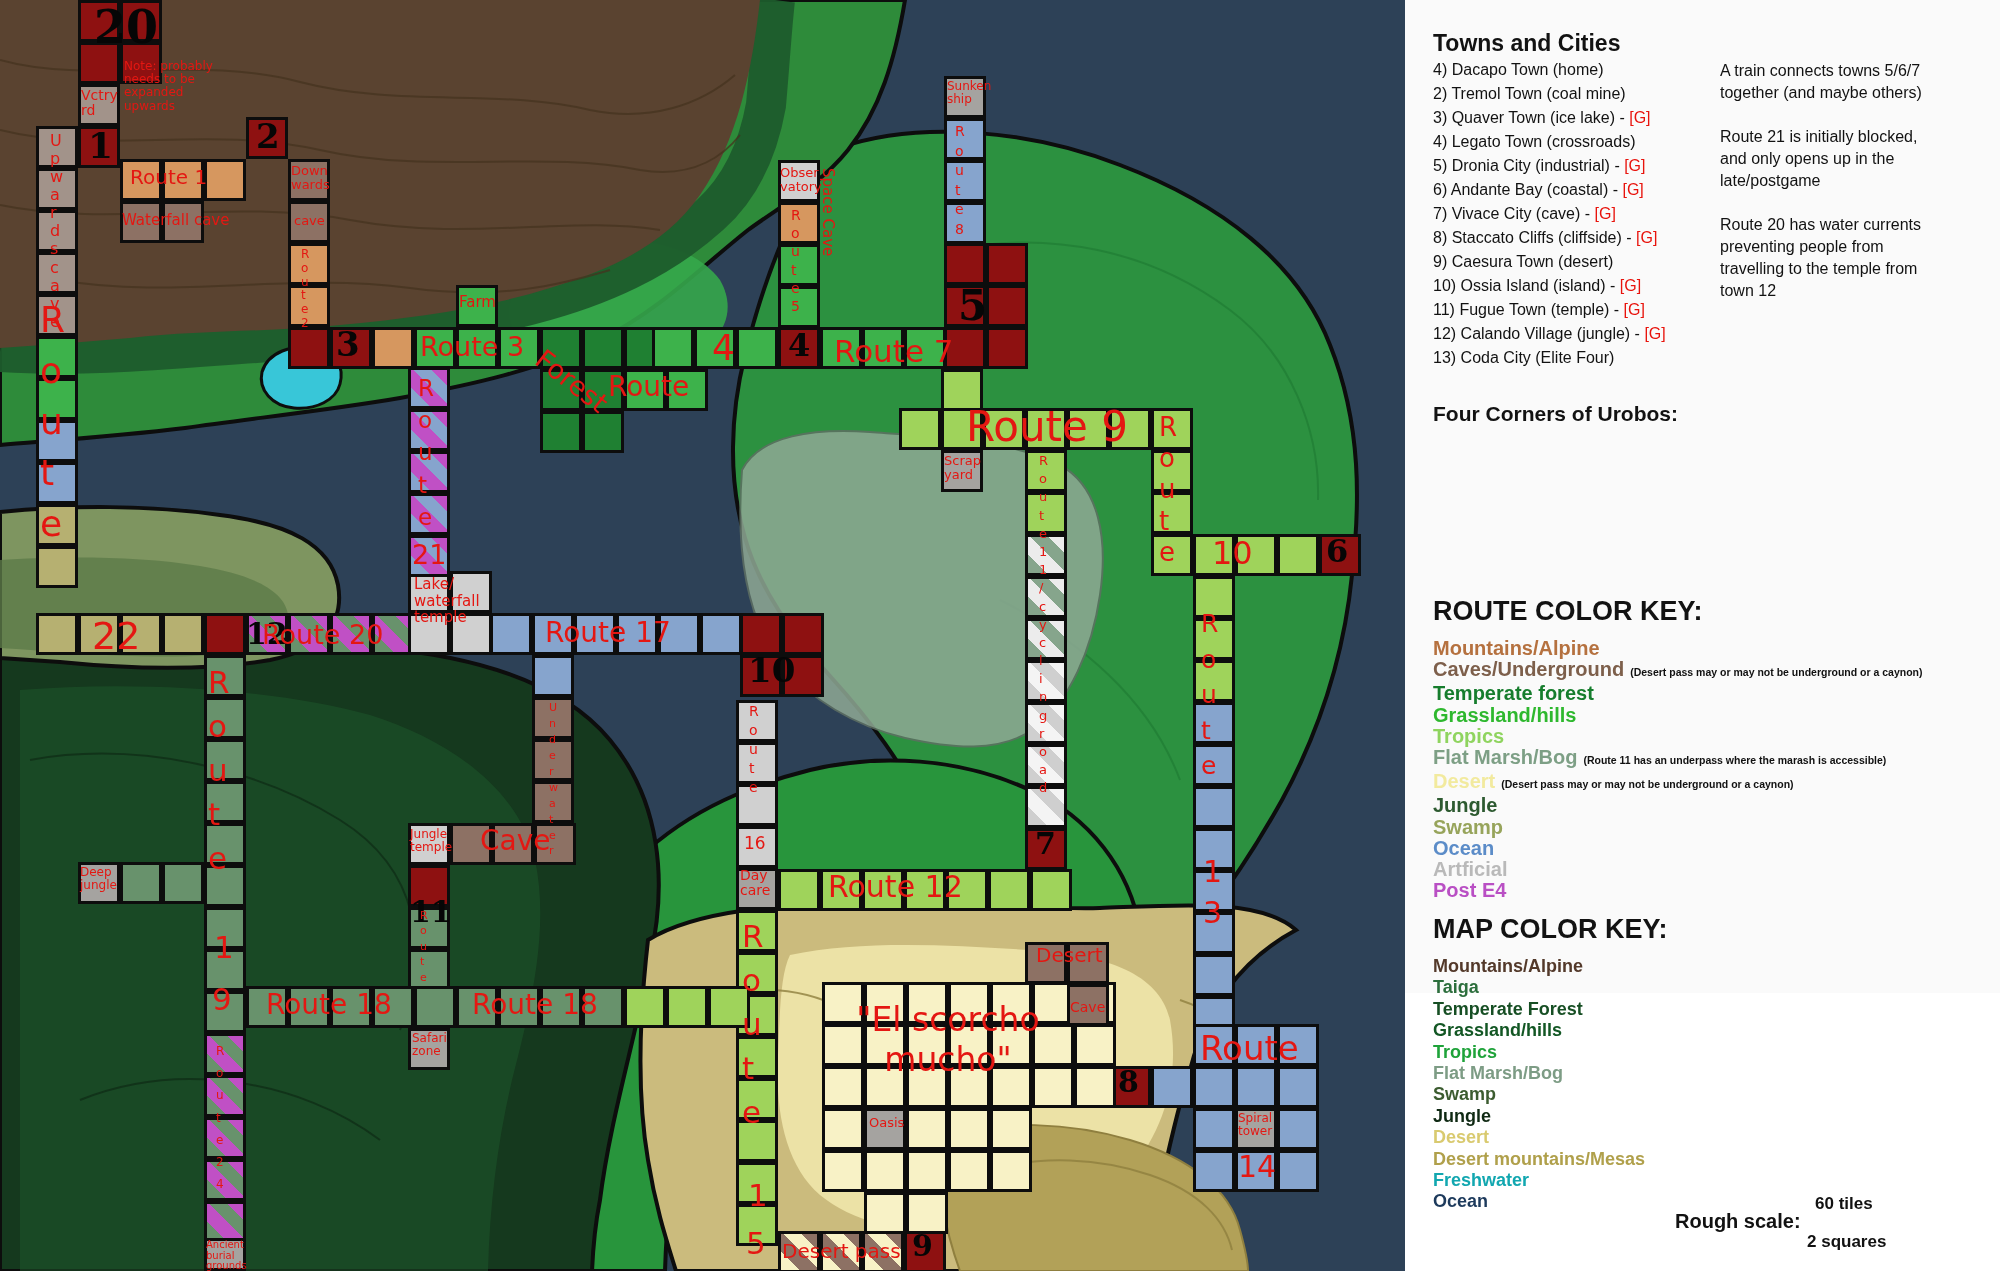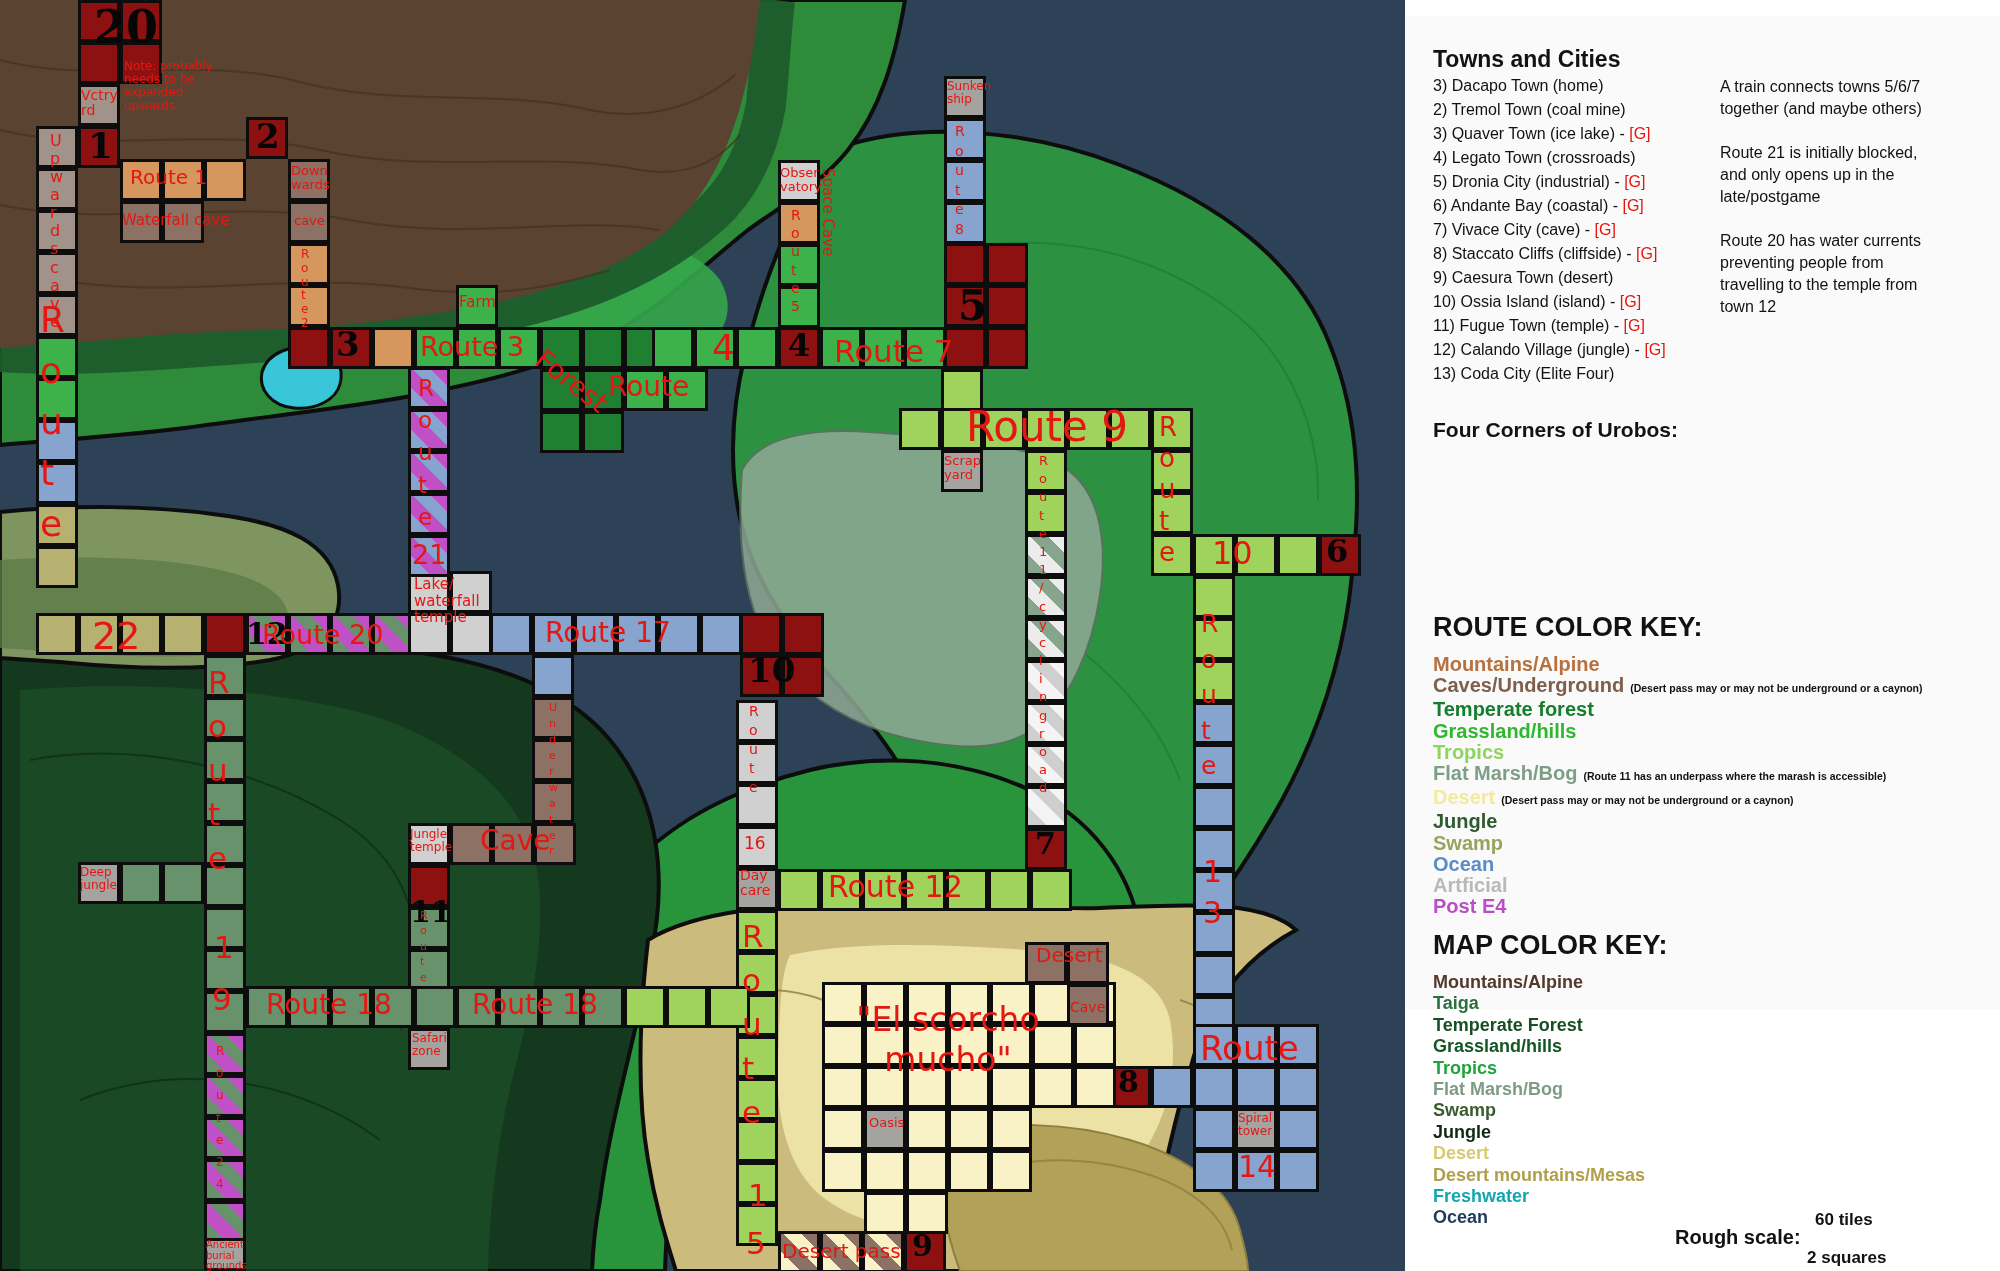--- a/index.html
+++ b/index.html
@@ -6,21 +6,21 @@
   body{width:2000px;height:1271px;position:relative;overflow:hidden;background:#ffffff;
        font-family:"DejaVu Sans",sans-serif}
   #map{position:absolute;left:0;top:0;width:1405px;height:1271px;background:var(--t-ocean,#2d4157);overflow:hidden}
   #terrain{position:absolute;left:0;top:0;z-index:0}
   #tiles{position:absolute;left:0;top:0;width:100%;height:100%;z-index:2}
   #labels{position:absolute;left:0;top:0;width:100%;height:100%;z-index:4}
   .tile{position:absolute;box-sizing:border-box;border:3px solid #0d0d0d}
   .mlabel{position:absolute;color:#e41712;white-space:pre-line;line-height:1.1;
           font-family:"DejaVu Sans",sans-serif;transform-origin:0 0;z-index:5}
   .mlabel.num{color:#060606;font-family:"DejaVu Serif",serif;font-weight:700;line-height:0.95}
-  #sidebar{position:absolute;left:1405px;top:16px;width:595px;height:993px;background:#fafafa;
+  #sidebar{position:absolute;left:1405px;top:0;width:595px;height:993px;background:#fafafa;
            color:#121212;font-family:"Liberation Sans",sans-serif}
   .sb{position:absolute}
   .sb-h1{font-weight:700;font-size:23px}
   .sb-h2{font-weight:700;font-size:27px}
   .town-item{font-size:16px;line-height:24px;white-space:nowrap}
   .gmark{color:#e8130c}
   .note{font-size:16px;line-height:22px;margin-bottom:22px;width:205px}
   .corner-item{font-size:16px;line-height:22.4px;white-space:pre}
   .rk-item{font-size:20px;font-weight:700;line-height:21.2px;white-space:nowrap}
   .rk-note{font-size:10.5px;font-weight:700;color:#111;margin-left:6px}
@@ -484,21 +484,21 @@
       <div class="mlabel" style="left: 80px; top: 866px; font-size: 12px;">Deep
 jungle</div>
       <div class="mlabel" style="left: 1036px; top: 944px; font-size: 20px;">Desert</div>
       <div class="mlabel" style="left: 1070px; top: 1000px; font-size: 14px;">Cave</div>
     </div>
 </div>
 
 <div id="sidebar">
   <div class="sb sb-h1" style="left:28px;top:30px">Towns and Cities</div>
   <div class="sb" style="left:28px;top:58px" id="towns-list">
-      <div class="town-item">3) Dacapo Town (home)</div>
+      <div class="town-item">4) Dacapo Town (home)</div>
       <div class="town-item">2) Tremol Town (coal mine)</div>
       <div class="town-item">3) Quaver Town (ice lake) - <span class="gmark">[G]</span></div>
       <div class="town-item">4) Legato Town (crossroads)</div>
       <div class="town-item">5) Dronia City (industrial) - <span class="gmark">[G]</span></div>
       <div class="town-item">6) Andante Bay (coastal) - <span class="gmark">[G]</span></div>
       <div class="town-item">7) Vivace City (cave) - <span class="gmark">[G]</span></div>
       <div class="town-item">8) Staccato Cliffs (cliffside) - <span class="gmark">[G]</span></div>
       <div class="town-item">9) Caesura Town (desert)</div>
       <div class="town-item">10) Ossia Island (island) - <span class="gmark">[G]</span></div>
       <div class="town-item">11) Fugue Town (temple) - <span class="gmark">[G]</span></div>

